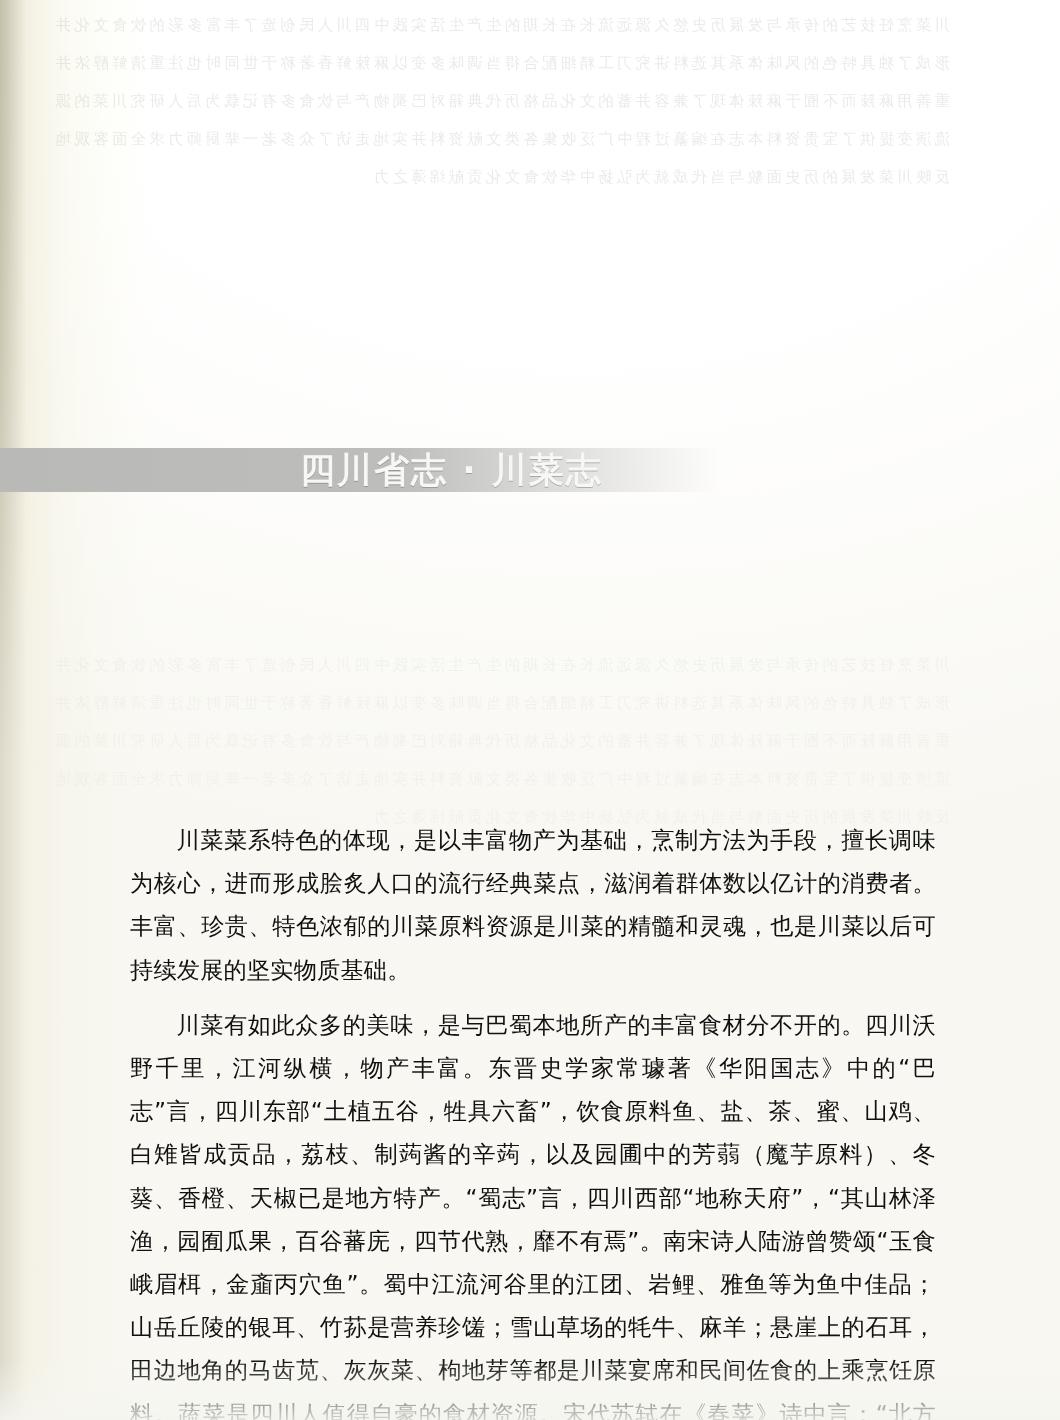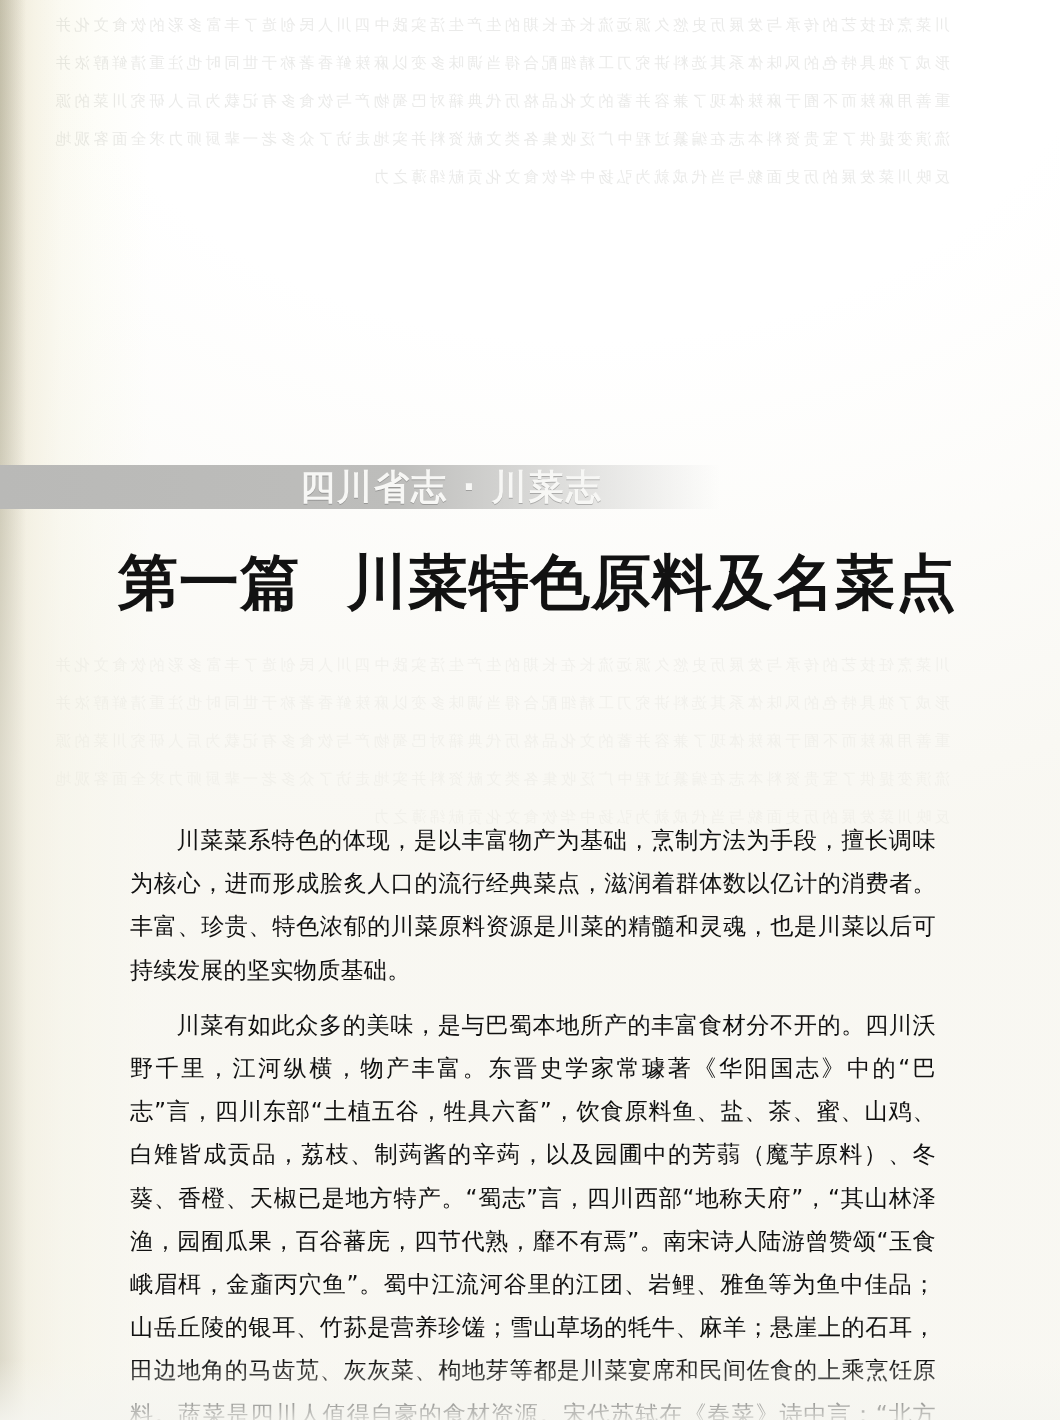--- a/index.html
+++ b/index.html
@@ -58,21 +58,21 @@
   .ghost-2 {
     top: 640px;
     height: 200px;
     opacity: 0.10;
   }
 
   
   .runhead {
     position: absolute;
     left: 0;
-    top: 465px;
+    top: 448px;
     width: 1060px;
     height: 56px;
     text-align: right;
   }
   .runhead-band {
     position: absolute;
     left: 0;
     top: 0;
     width: 720px;
     height: 44px;
@@ -155,23 +155,20 @@
   <div class="ghost">川菜烹饪技艺的传承与发展历史悠久源远流长在长期的生产生活实践中四川人民创造了丰富多彩的饮食文化并形成了独具特色的风味体系其选料讲究刀工精细配合得当调味多变以麻辣鲜香著称于世同时也注重清鲜醇浓并重善用麻辣而不囿于麻辣体现了兼容并蓄的文化品格历代典籍对巴蜀物产与饮食多有记载为后人研究川菜的源流演变提供了宝贵资料本志在编纂过程中广泛收集各类文献资料并实地走访了众多老一辈厨师力求全面客观地反映川菜发展的历史面貌与当代成就为弘扬中华饮食文化贡献绵薄之力</div>
   <div class="ghost ghost-2">川菜烹饪技艺的传承与发展历史悠久源远流长在长期的生产生活实践中四川人民创造了丰富多彩的饮食文化并形成了独具特色的风味体系其选料讲究刀工精细配合得当调味多变以麻辣鲜香著称于世同时也注重清鲜醇浓并重善用麻辣而不囿于麻辣体现了兼容并蓄的文化品格历代典籍对巴蜀物产与饮食多有记载为后人研究川菜的源流演变提供了宝贵资料本志在编纂过程中广泛收集各类文献资料并实地走访了众多老一辈厨师力求全面客观地反映川菜发展的历史面貌与当代成就为弘扬中华饮食文化贡献绵薄之力</div>
 
   <div class="paper-tint"></div>
 
   <div class="runhead">
     <div class="runhead-band"></div>
     <div class="runhead-text">四川省志 · 川菜志</div>
   </div>
 
-  <div class="part-title">
-    <span>第一篇</span><span class="gap"></span><span>川菜特色原料及名菜点</span>
-  </div>
 
   <div class="body-text">
     <p>川菜菜系特色的体现，是以丰富物产为基础，烹制方法为手段，擅长调味为核心，进而形成脍炙人口的流行经典菜点，滋润着群体数以亿计的消费者。丰富、珍贵、特色浓郁的川菜原料资源是川菜的精髓和灵魂，也是川菜以后可持续发展的坚实物质基础。</p>
     <p>川菜有如此众多的美味，是与巴蜀本地所产的丰富食材分不开的。四川沃野千里，江河纵横，物产丰富。东晋史学家常璩著《华阳国志》中的“巴志”言，四川东部“土植五谷，牲具六畜”，饮食原料鱼、盐、茶、蜜、山鸡、白雉皆成贡品，荔枝、制蒟酱的辛蒟，以及园圃中的芳蒻（魔芋原料）、冬葵、香橙、天椒已是地方特产。“蜀志”言，四川西部“地称天府”，“其山林泽渔，园囿瓜果，百谷蕃庑，四节代熟，靡不有焉”。南宋诗人陆游曾赞颂“玉食峨眉栮，金齑丙穴鱼”。蜀中江流河谷里的江团、岩鲤、雅鱼等为鱼中佳品；山岳丘陵的银耳、竹荪是营养珍馐；雪山草场的牦牛、麻羊；悬崖上的石耳，田边地角的马齿苋、灰灰菜、枸地芽等都是川菜宴席和民间佐食的上乘烹饪原料。蔬菜是四川人值得自豪的食材资源。宋代苏轼在《春菜》诗中言：“北方苦寒今未已，雪底菠薐如铁甲。岂如吾蜀富冬蔬，霜叶露芽寒更苗。”四川蔬菜品种繁多，质地优良，且不限季节。即使在严寒的冬季，也仍然出产数十种新鲜细嫩的蔬菜。得天独厚的“三椒”（辣椒、花椒、胡椒）和独具特色的酿造调味品（郫县豆瓣、德阳酱油、保宁醋）等，使得川味菜肴变化无穷。1980年，日本主妇之友社的饮食专家评价川菜“川菜独具特色，在一定程度上，借助于调味品之力。”</p>
   </div>
 
   <div class="bottom-fade"></div>
 </div>
 
 </body></html>

